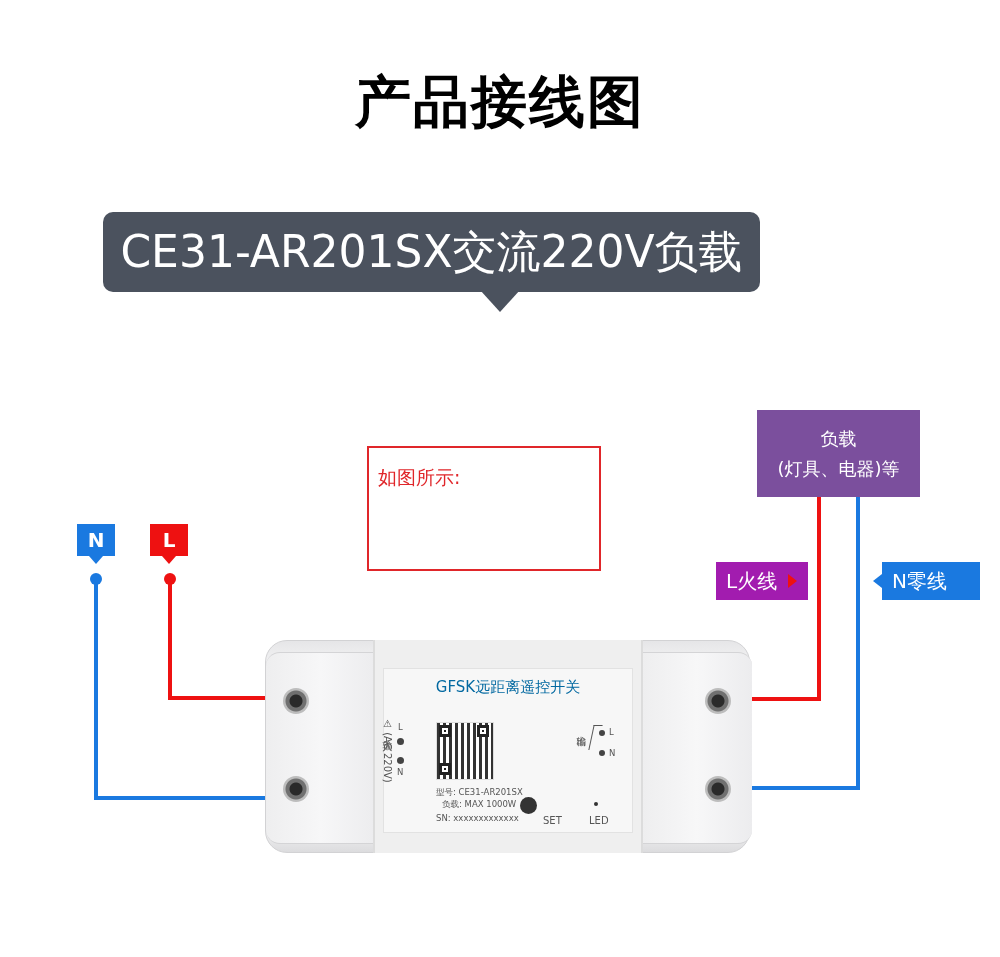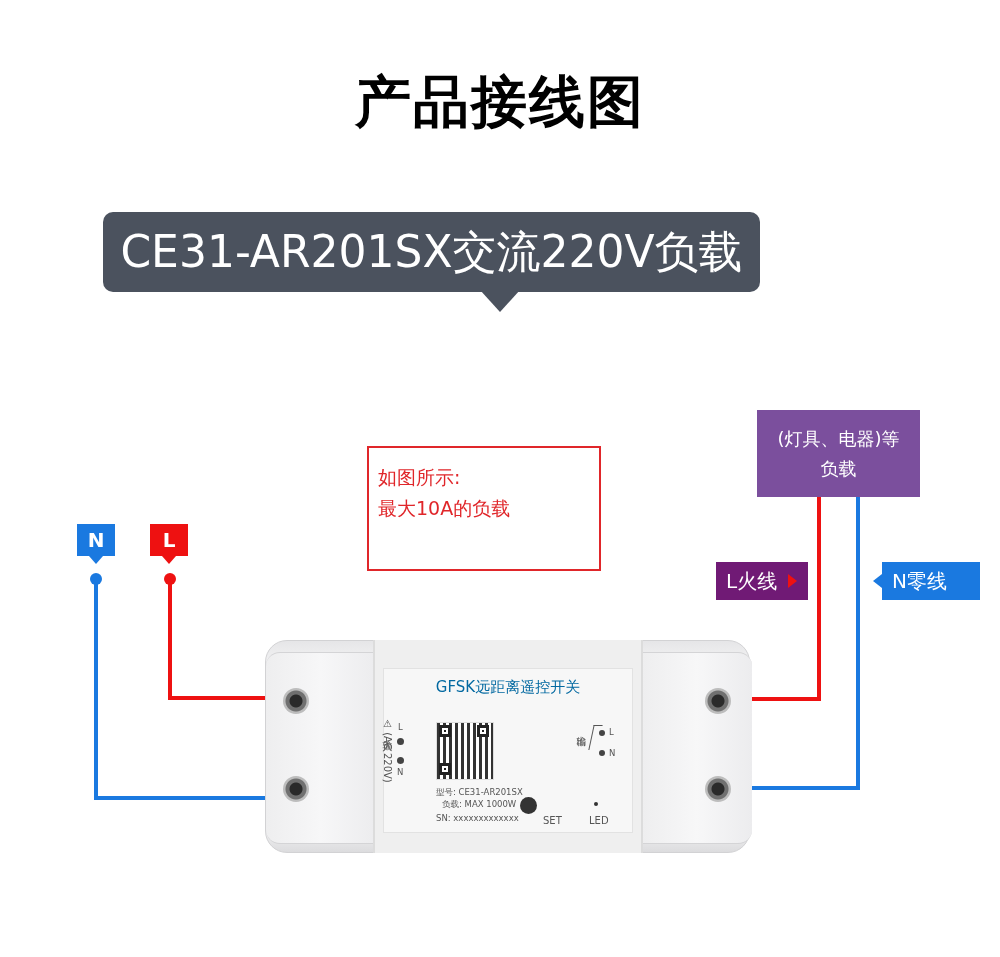--- a/index.html
+++ b/index.html
@@ -38,21 +38,21 @@
     .tag {
       color: #fff; font-weight: bold; font-size: 20px; text-align: center;
     }
     .tag-n { left: 77px; top: 524px; width: 38px; height: 32px; background: #1a79e0; line-height: 32px; }
     .tag-l { left: 150px; top: 524px; width: 38px; height: 32px; background: #ee1111; line-height: 32px; }
     .tag-pointer-n { left: 89px; top: 556px; border-left: 7px solid transparent; border-right: 7px solid transparent; border-top: 8px solid #1a79e0; width:0; height:0; }
     .tag-pointer-l { left: 162px; top: 556px; border-left: 7px solid transparent; border-right: 7px solid transparent; border-top: 8px solid #ee1111; width:0; height:0; }
     .side-tag {
       color: #fff; font-size: 20px; height: 38px; line-height: 38px; padding: 0 10px;
     }
-    .side-l { left: 716px; top: 562px; width: 72px; background: #701a75; }
+    .side-l { left: 716px; top: 562px; width: 72px; background: #a21caf; }
     .side-l-pt { left: 788px; top: 574px; width: 0; height: 0; border-top: 7px solid transparent; border-bottom: 7px solid transparent; border-left: 9px solid #ee1111; }
     .side-n { left: 882px; top: 562px; width: 78px; background: #1a79e0; }
     .side-n-pt { left: 873px; top: 574px; width: 0; height: 0; border-top: 7px solid transparent; border-bottom: 7px solid transparent; border-right: 9px solid #1a79e0; }
     .wire { background: #ee1111; }
     .wire.blue { background: #1a79e0; }
     .dot { width: 12px; height: 12px; border-radius: 50%; }
 
     
     .device {
       left: 265px; top: 640px; width: 485px; height: 213px;
@@ -100,26 +100,25 @@
 </head>
 <body>
 
 <div class="abs main-title">产品接线图</div>
 
 <div class="abs banner">CE31-AR201SX交流220V负载接线图</div>
 <div class="abs banner-arrow"></div>
 
 <div class="abs note-box">
   <div>如图所示:</div>
-  <div>最大10A的负载</div>
 </div>
 
 <div class="abs load-box">
+  <div>负载</div>
   <div>(灯具、电器)等</div>
-  <div>负载</div>
 </div>
 
 <div class="abs tag tag-n">N</div>
 <div class="abs tag-pointer-n"></div>
 <div class="abs tag tag-l">L</div>
 <div class="abs tag-pointer-l"></div>
 
 <div class="abs dot" style="left:90px;top:573px;background:#1a79e0;"></div>
 <div class="abs wire blue" style="left:94px;top:580px;width:4px;height:220px;"></div>
 <div class="abs wire blue" style="left:94px;top:796px;width:172px;height:4px;"></div>

